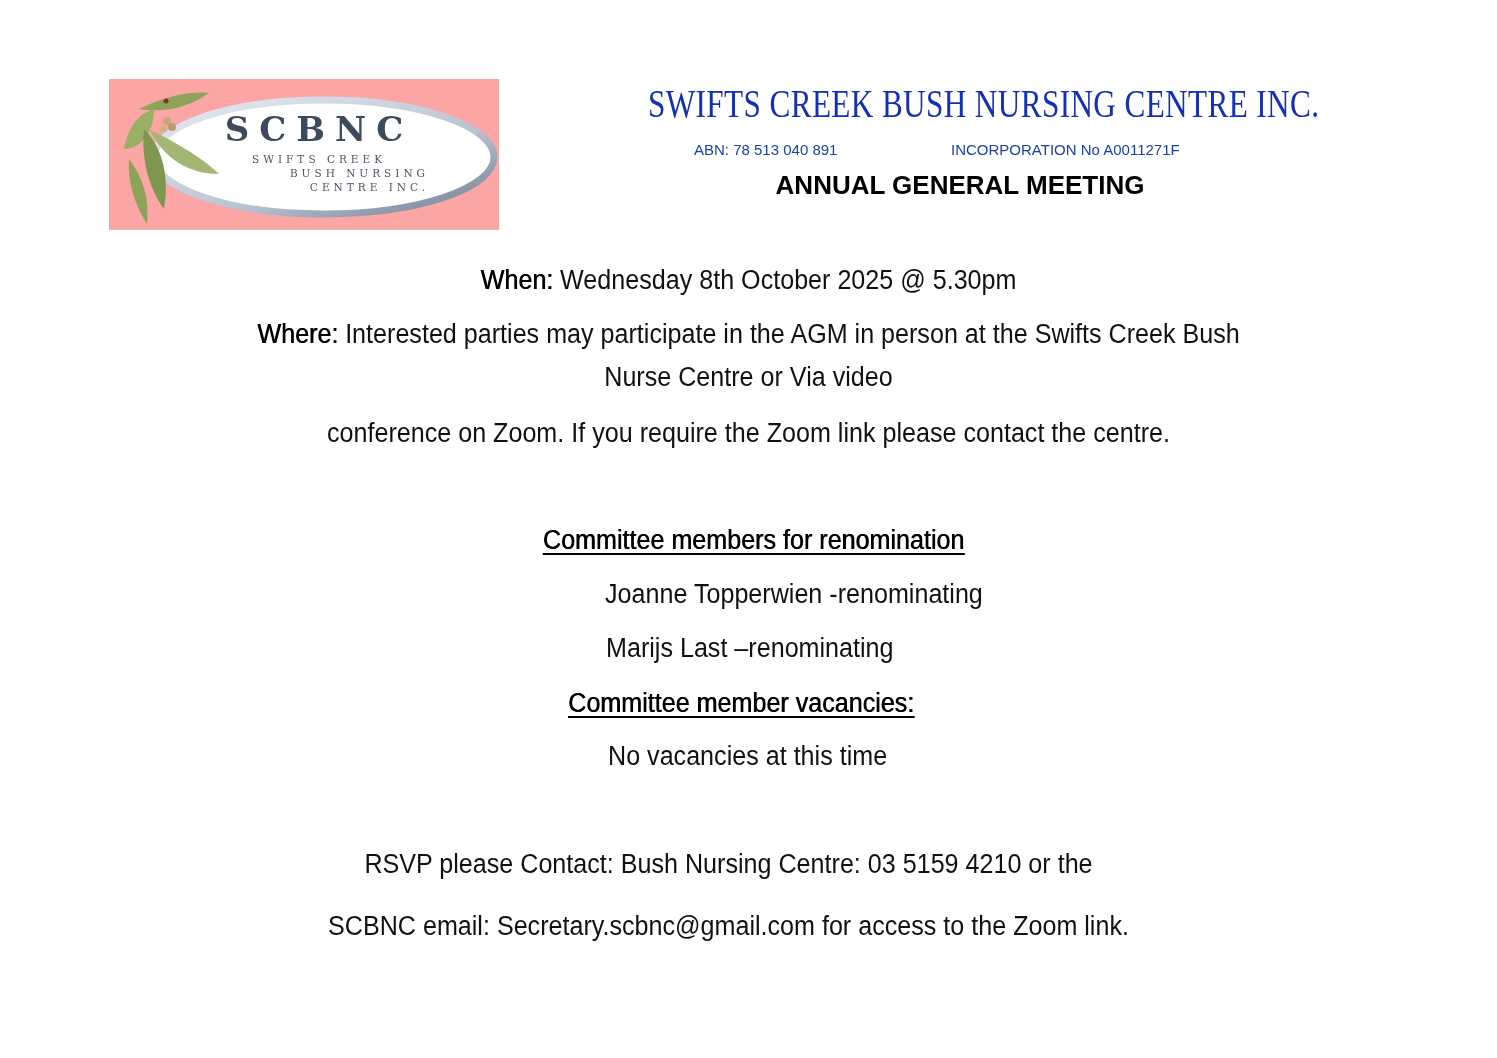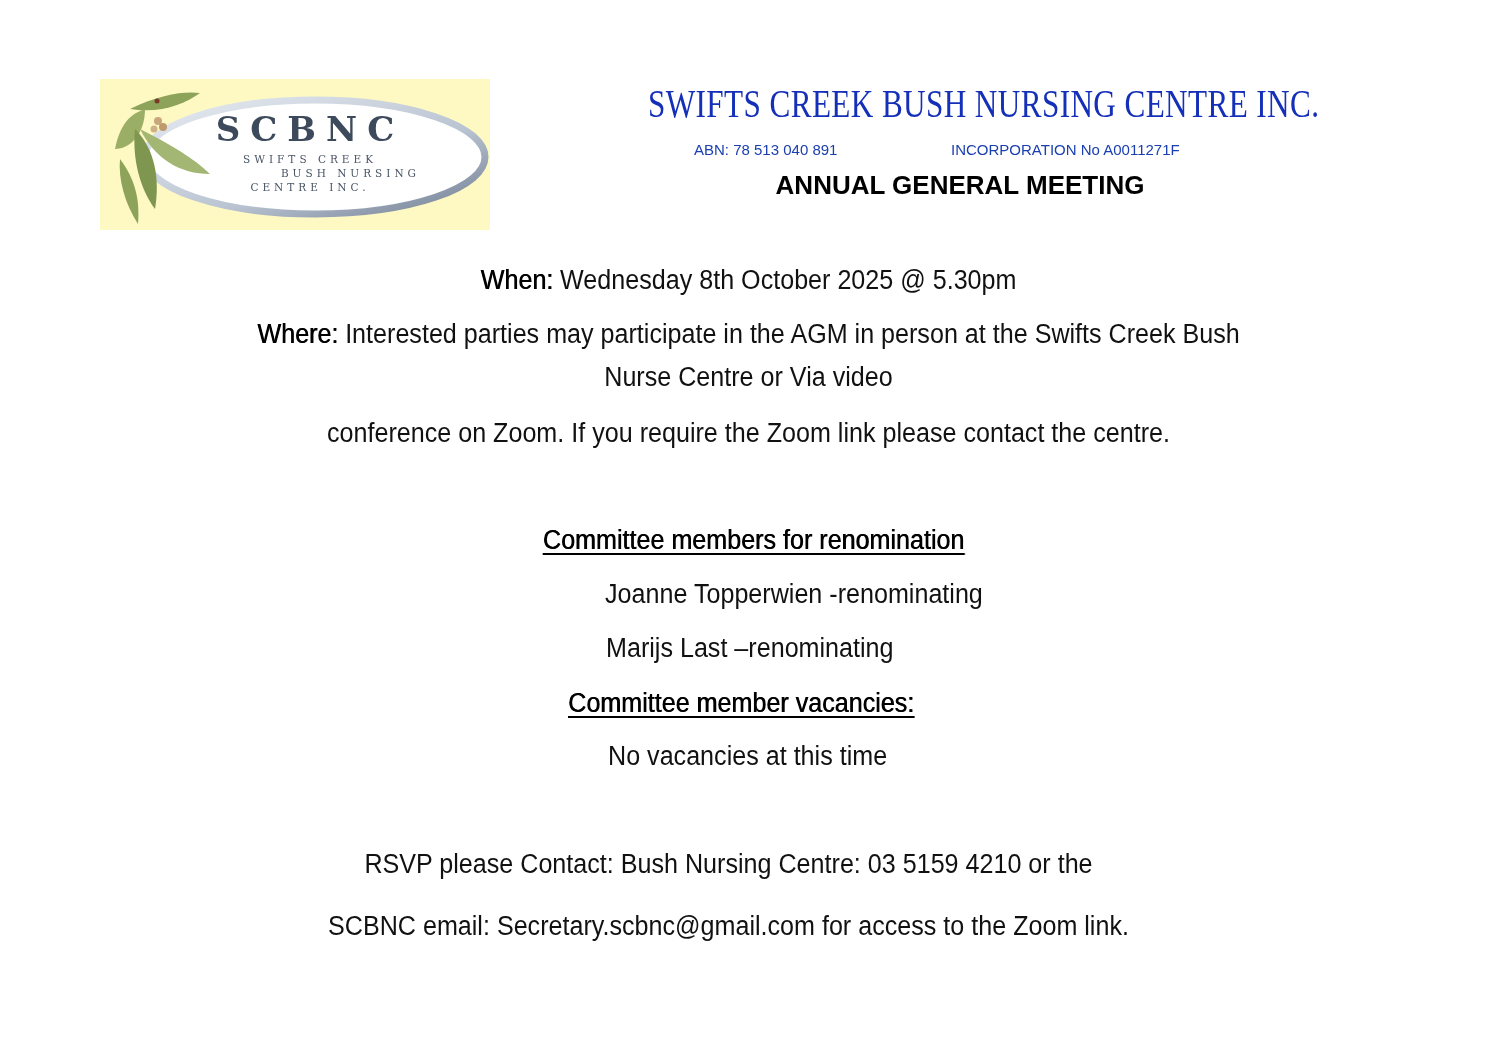--- a/index.html
+++ b/index.html
@@ -1,18 +1,18 @@
 <!DOCTYPE html>
 <html><head>
 <meta charset="utf-8">
 <style>
   html, body { margin:0; padding:0; background:#ffffff; }
   body { width:1497px; height:1058px; position:relative; overflow:hidden; color:#111; }
   .abs { position:absolute; }
-  .logo { left:100px; top:79px; width:390px; height:151px; background:#fef9c3; overflow:hidden; }
+  .logo { left:109px; top:79px; width:390px; height:151px; background:#fca5a5; overflow:hidden; }
   .logo svg { position:absolute; left:0; top:0; }
   .logo-main { position:absolute; left:90px; top:30px; width:240px; text-align:center;
     font-family:"DejaVu Serif", serif; font-weight:bold; font-size:34px; letter-spacing:10px; color:#3d4a5c; }
   .logo-sub { position:absolute; left:100px; width:220px; text-align:center;
     font-family:"DejaVu Serif", serif; font-weight:normal; font-size:10.5px; letter-spacing:4px; color:#4a5566; }
   .org-title { left:560px; top:80px; width:800px; text-align:center;
     font-family:"Liberation Serif", serif; font-size:40px; color:#1530b8;
     transform:scaleX(0.78); transform-origin:center; letter-spacing:0.5px; white-space:nowrap; }
   .abn { left:694px; top:141px; font-family:"Liberation Sans", sans-serif; font-size:15px; color:#1a3fb0; white-space:nowrap; }
   .inc { left:951px; top:141px; font-family:Liberation Sans, sans-serif; font-size:15px; color:#1a3fb0; white-space:nowrap; }
@@ -44,21 +44,21 @@
     <path d="M40 50 C70 65 95 80 110 95 C80 95 55 80 40 50 Z" fill="#a3b673"></path>
     <path d="M20 80 C35 100 40 120 38 145 C25 125 18 100 20 80 Z" fill="#8ea35a"></path>
     <circle cx="58" cy="42" r="4" fill="#c9a77c"></circle>
     <circle cx="63" cy="48" r="4" fill="#bf9a6c"></circle>
     <circle cx="54" cy="50" r="3.5" fill="#d0b086"></circle>
     <circle cx="57" cy="22" r="2.5" fill="#7a3a2a"></circle>
   </svg>
   <div class="logo-main">SCBNC</div>
   <div class="logo-sub" style="top:74px;">SWIFTS CREEK</div>
   <div class="logo-sub" style="top:88px;text-align:right;">BUSH NURSING</div>
-  <div class="logo-sub" style="top:102px;">CENTRE INC.</div>
+  <div class="logo-sub" style="top:102px;text-align:right;">CENTRE INC.</div>
 </div>
 
 <div class="abs org-title">SWIFTS CREEK BUSH NURSING CENTRE INC.</div>
 <div class="abs abn">ABN: 78 513 040 891</div>
 <div class="abs inc">INCORPORATION No A0011271F</div>
 <div class="abs agm">ANNUAL GENERAL MEETING</div>
 
 <div class="line cond" style="top:265px;">
   <span class="lbl">When:</span>
   <span>Wednesday 8th October 2025 @ 5.30pm</span>

